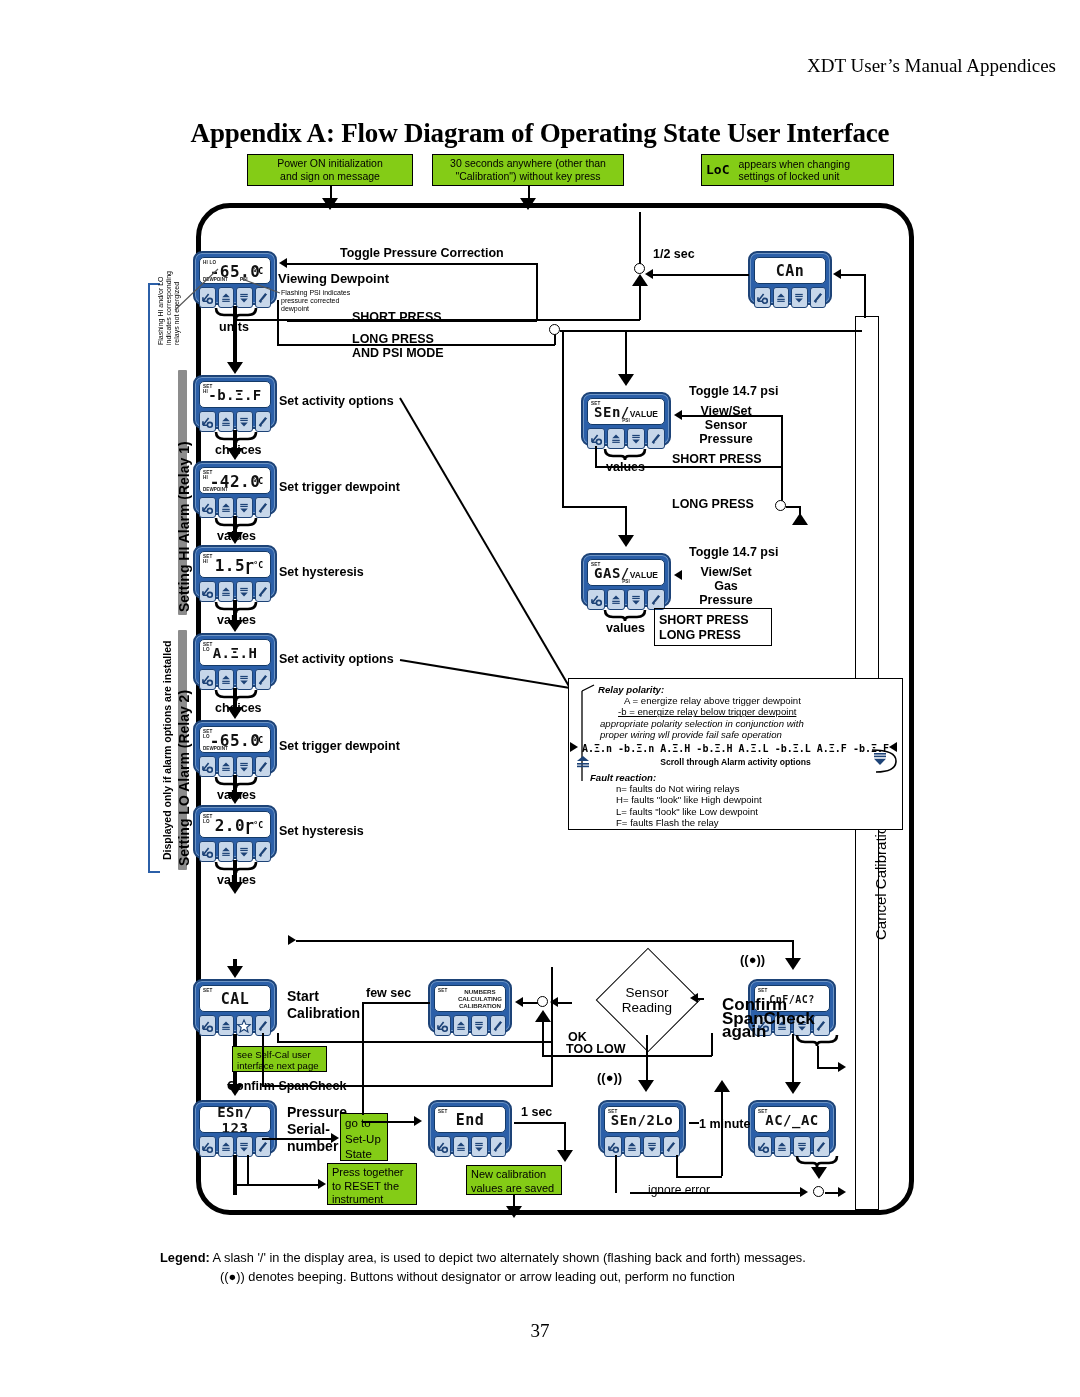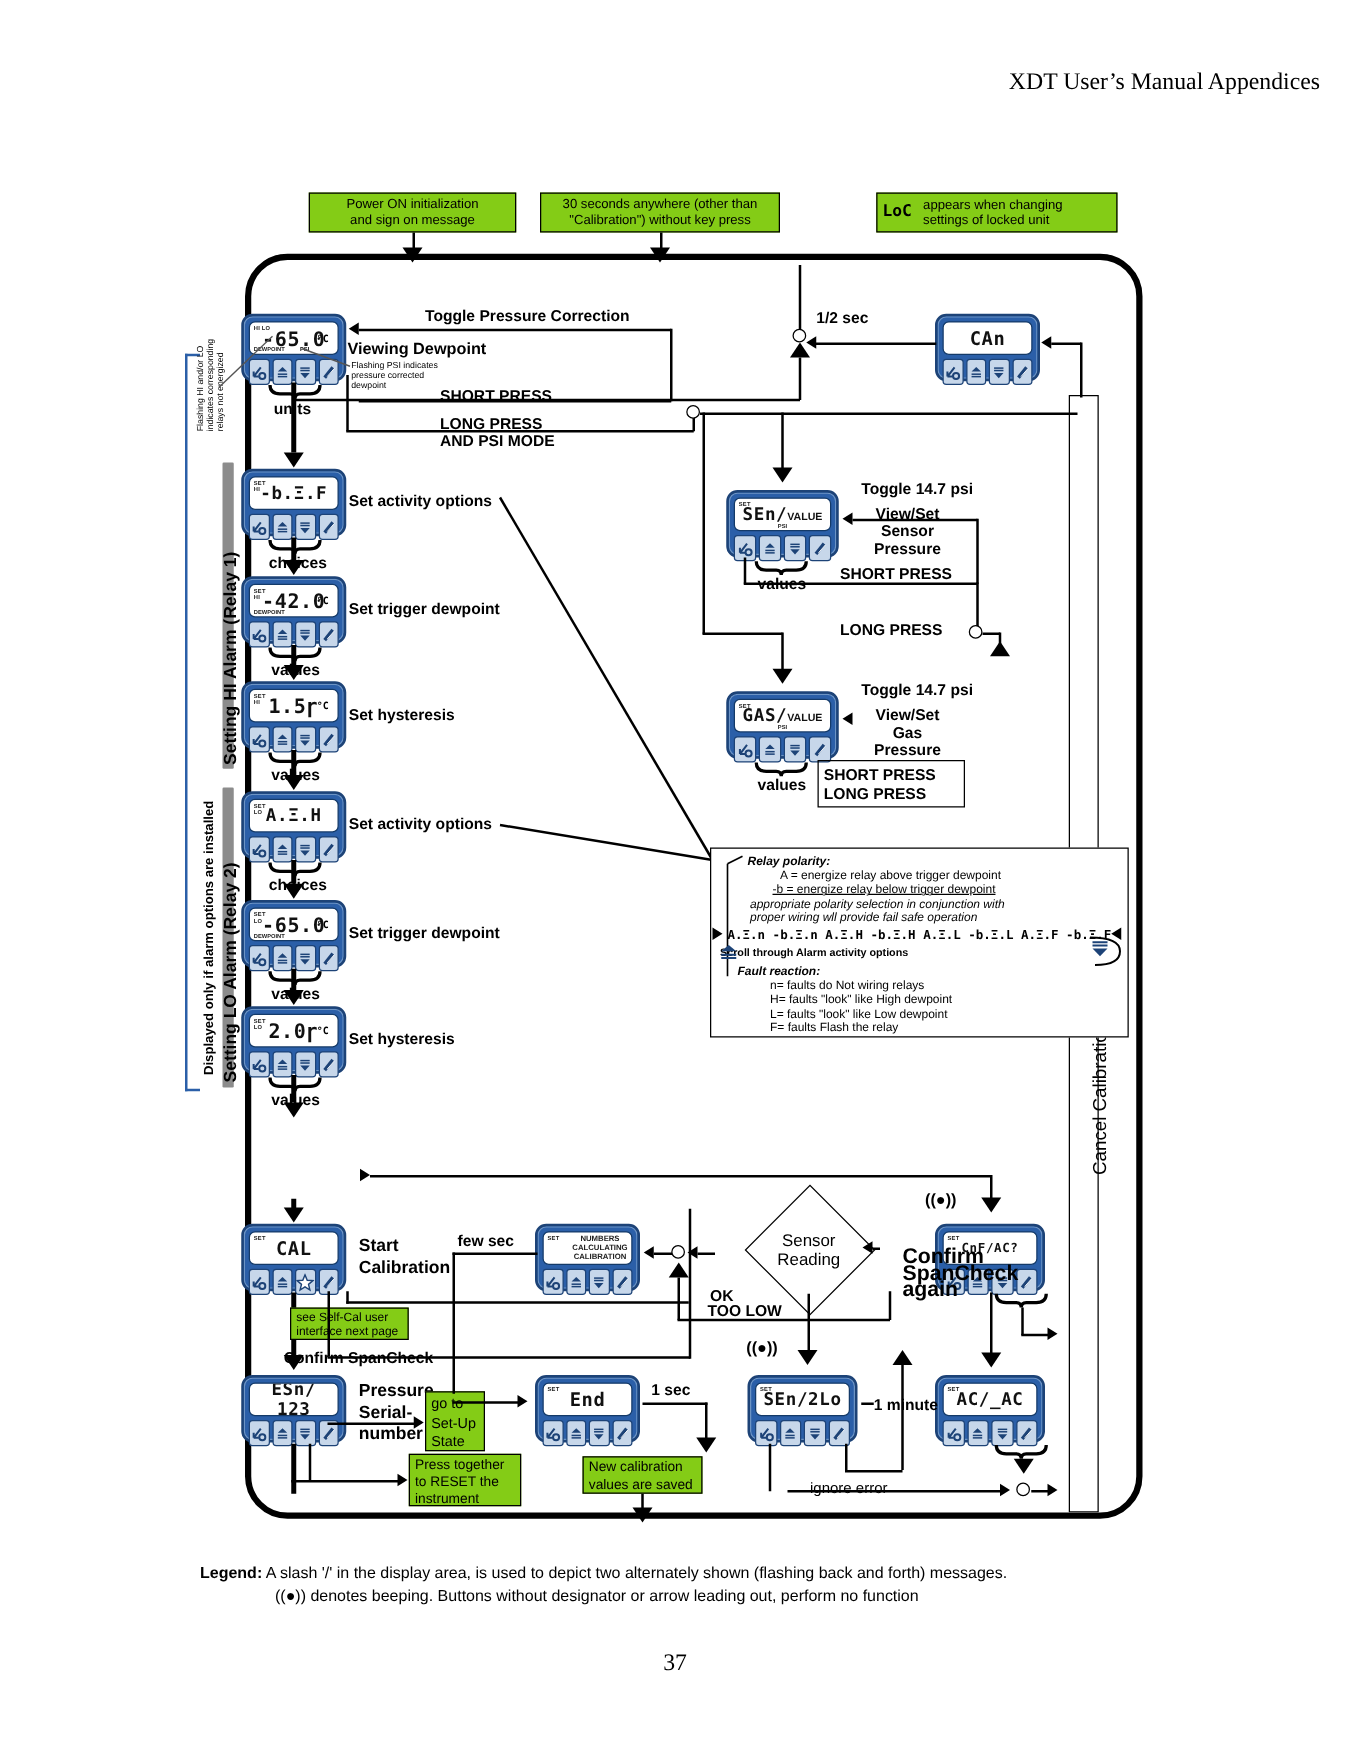--- a/index.html
+++ b/index.html
@@ -88,20 +88,21 @@
   .legend{top:1248px;left:160px;width:900px;font-size:12.8px;line-height:19px;}
   .legend b{font-weight:bold;}
   .legend .l2{padding-left:60px;}
 </style>
 </head>
 <body>
 
 <div class="pg">
 
   <div class="abs hdr">XDT User’s Manual Appendices</div>
+  <div class="abs title">Appendix A: Flow Diagram of Operating State User Interface</div>
   <div class="abs pgnum">37</div>
 
   <div class="abs nbox c" style="left:247px;top:154px;width:166px;height:32px;">
     <span style="white-space:pre-line">Power  ON initialization
 and sign on message</span>
   </div>
   <div class="abs ln v1" style="left:330px;top:186px;height:14px;"></div>
   <div class="abs ar d" style="left:322px;top:198px;"></div>
 
   <div class="abs nbox c" style="left:432px;top:154px;width:192px;height:32px;">
@@ -914,21 +915,21 @@
   <div class="abs ln v1" style="left:562px;top:330px;height:177px;"></div>
 
   <div class="abs relaybox" style="left:568px;top:678px;width:335px;height:152px;">
     <div style="position:relative;width:100%;height:100%;padding:5px 7px;box-sizing:border-box;">
       <div class="rl-t rl-i" style="margin-left:22px;">Relay polarity:</div>
       <div class="rl-t" style="margin-left:48px;">A = energize relay above trigger dewpoint</div>
       <div class="rl-t" style="margin-left:42px;text-decoration:underline;">-b = energize relay below trigger dewpoint</div>
       <div class="rl-t" style="font-style:italic;margin-left:24px;white-space:pre-line;">appropriate polarity selection in conjunction with
 proper wiring wll provide fail safe operation</div>
       <div class="opts" style="margin-top:3px;text-align:center;">A.Ξ.n  -b.Ξ.n  A.Ξ.H  -b.Ξ.H  A.Ξ.L  -b.Ξ.L  A.Ξ.F  -b.Ξ.F</div>
-      <div style="font-size:8.6px;font-weight:bold;text-align:left;margin-top:3px;">Scroll through Alarm  activity options</div>
+      <div style="font-size:8.6px;font-weight:bold;text-align:center;margin-top:3px;">Scroll through Alarm  activity options</div>
       <div class="rl-t rl-i" style="margin-left:14px;margin-top:5px;">Fault reaction:</div>
       <div class="rl-t" style="margin-left:40px;">n= faults do Not wiring relays</div>
       <div class="rl-t" style="margin-left:40px;">H= faults "look" like High dewpoint</div>
       <div class="rl-t" style="margin-left:40px;">L= faults "look" like Low dewpoint</div>
       <div class="rl-t" style="margin-left:40px;">F= faults Flash the relay</div>
     </div>
   </div>
 
   <svg class="abs" style="left:576px;top:683px;" width="40" height="100">
       <line x1="6" y1="98" x2="6" y2="8" stroke="#000" stroke-width="1.3"></line>

